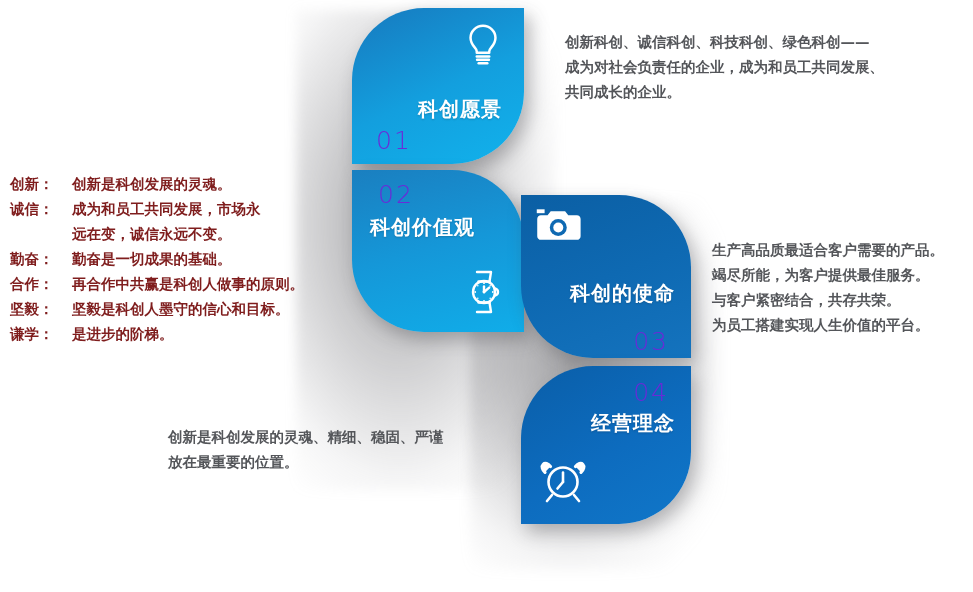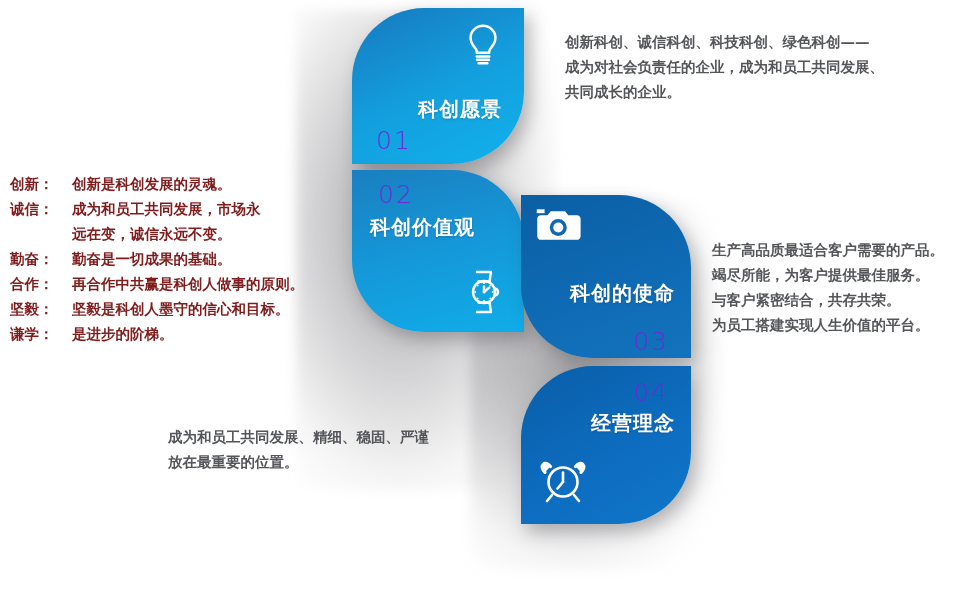--- a/index.html
+++ b/index.html
@@ -207,16 +207,16 @@
       <span class="values-term">谦学：</span>
       <span class="values-desc">是进步的阶梯。</span>
     </div>
   </div>
 
   <div class="copy bold" style="left:712px; top:238px; width:260px;">生产高品质最适合客户需要的产品。
 竭尽所能，为客户提供最佳服务。
 与客户紧密结合，共存共荣。
 为员工搭建实现人生价值的平台。</div>
 
-  <div class="copy bold" style="left:168px; top:425px; width:330px;">成为和员工共同发展、精细、稳固、严谨
+  <div class="copy bold" style="left:168px; top:425px; width:330px;">创新是科创发展的灵魂、精细、稳固、严谨
 放在最重要的位置。</div>
 
 </div>
 
 </body></html>

